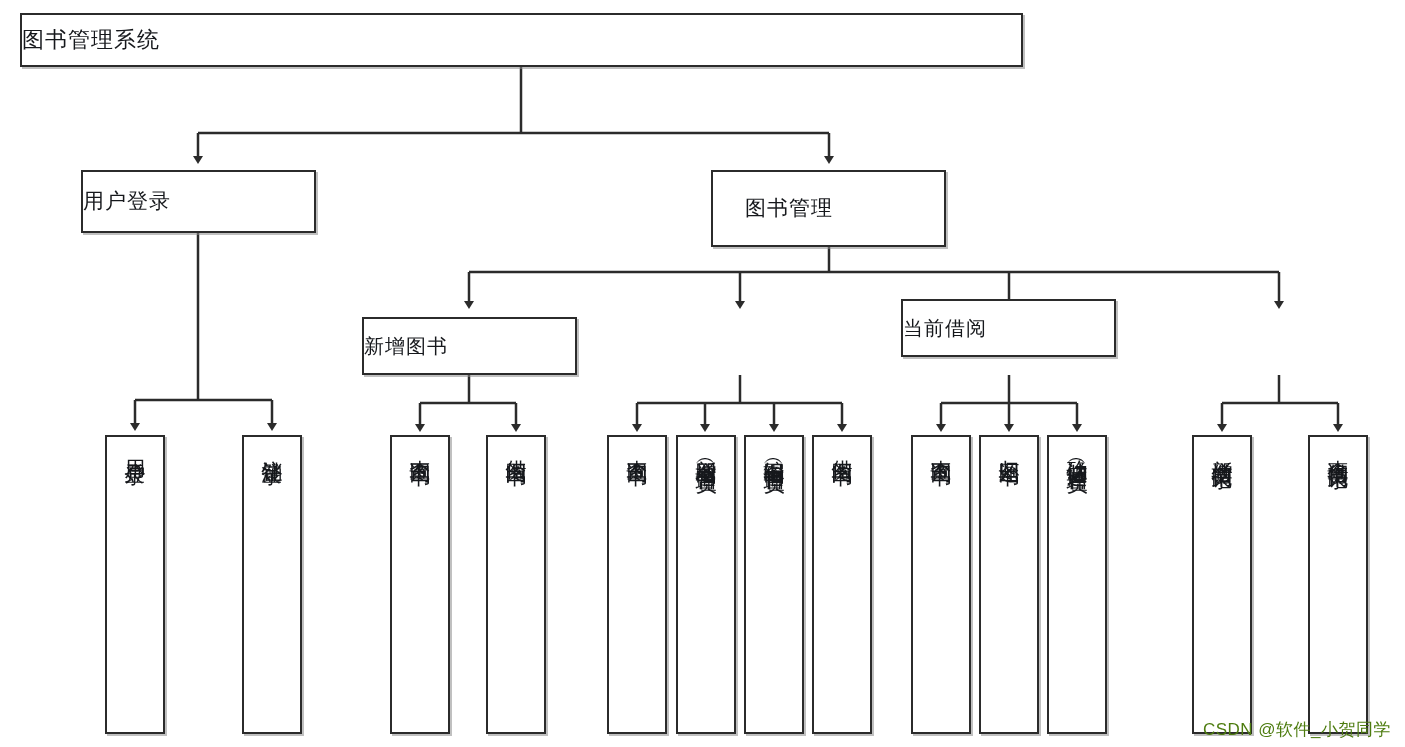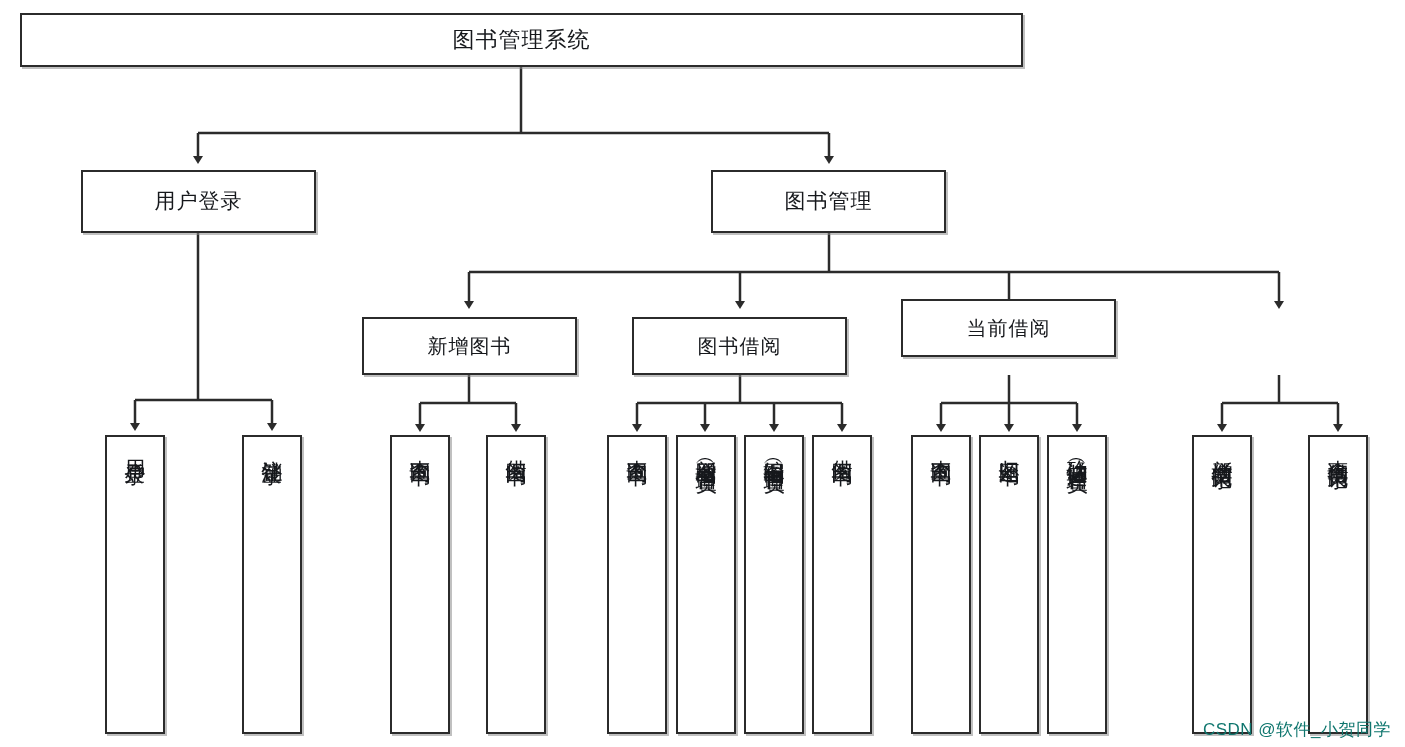--- a/index.html
+++ b/index.html
@@ -23,21 +23,20 @@
     pointer-events:none;
   }
   .node{
     position:absolute;
     box-sizing:border-box;
     background:#ffffff;
     border:2px solid #2b2b2b;
     box-shadow:2px 2px 0 rgba(140,140,140,0.55);
     display:flex;
     align-items:center;
-    justify-content:center;
     z-index:2;
   }
   .node .label{
     font-size:21px;
     line-height:1.15;
     letter-spacing:1px;
     color:#16181c;
     text-align:center;
     white-space:nowrap;
   }
@@ -57,21 +56,21 @@
     line-height:1.05;
     letter-spacing:2px;
     white-space:nowrap;
     height:auto;
   }
   .watermark{
     position:absolute;
     right:14px;
     bottom:6px;
     font-size:17px;
-    color:#0f766e;
+    color:#4d7c0f;
     letter-spacing:0.5px;
     z-index:3;
     white-space:nowrap;
   }
 </style>
 </head>
 <body>
 
 <div id="canvas">
 
@@ -125,29 +124,26 @@
     </g>
   </svg>
 
   <div class="node root" style="left:20px; top:13px; width:1003px; height:54px;">
     <span class="label">图书管理系统</span>
   </div>
 
   <div class="node level2" style="left:81px; top:170px; width:235px; height:63px;">
     <span class="label">用户登录</span>
   </div>
-  <div class="node level2" style="left:711px; top:170px; width:235px; height:63px;">
+  <div class="node level2" style="left:711px; top:170px; width:235px; height:77px;padding-left:32px;">
     <span class="label">图书管理</span>
   </div>
 
   <div class="node level3" style="left:362px; top:317px; width:215px; height:58px;">
     <span class="label">新增图书</span>
-  </div>
-  <div class="node level3" style="left:632px; top:317px; width:215px; height:58px;">
-    <span class="label">图书借阅</span>
   </div>
   <div class="node level3" style="left:901px; top:299px; width:215px; height:58px;">
     <span class="label">当前借阅</span>
   </div>
 
   <div class="node leaf" style="left:105px; top:435px; width:60px; height:299px;">
     <span class="label">用户登录</span>
   </div>
   <div class="node leaf" style="left:242px; top:435px; width:60px; height:299px;">
     <span class="label">注销登录</span>

